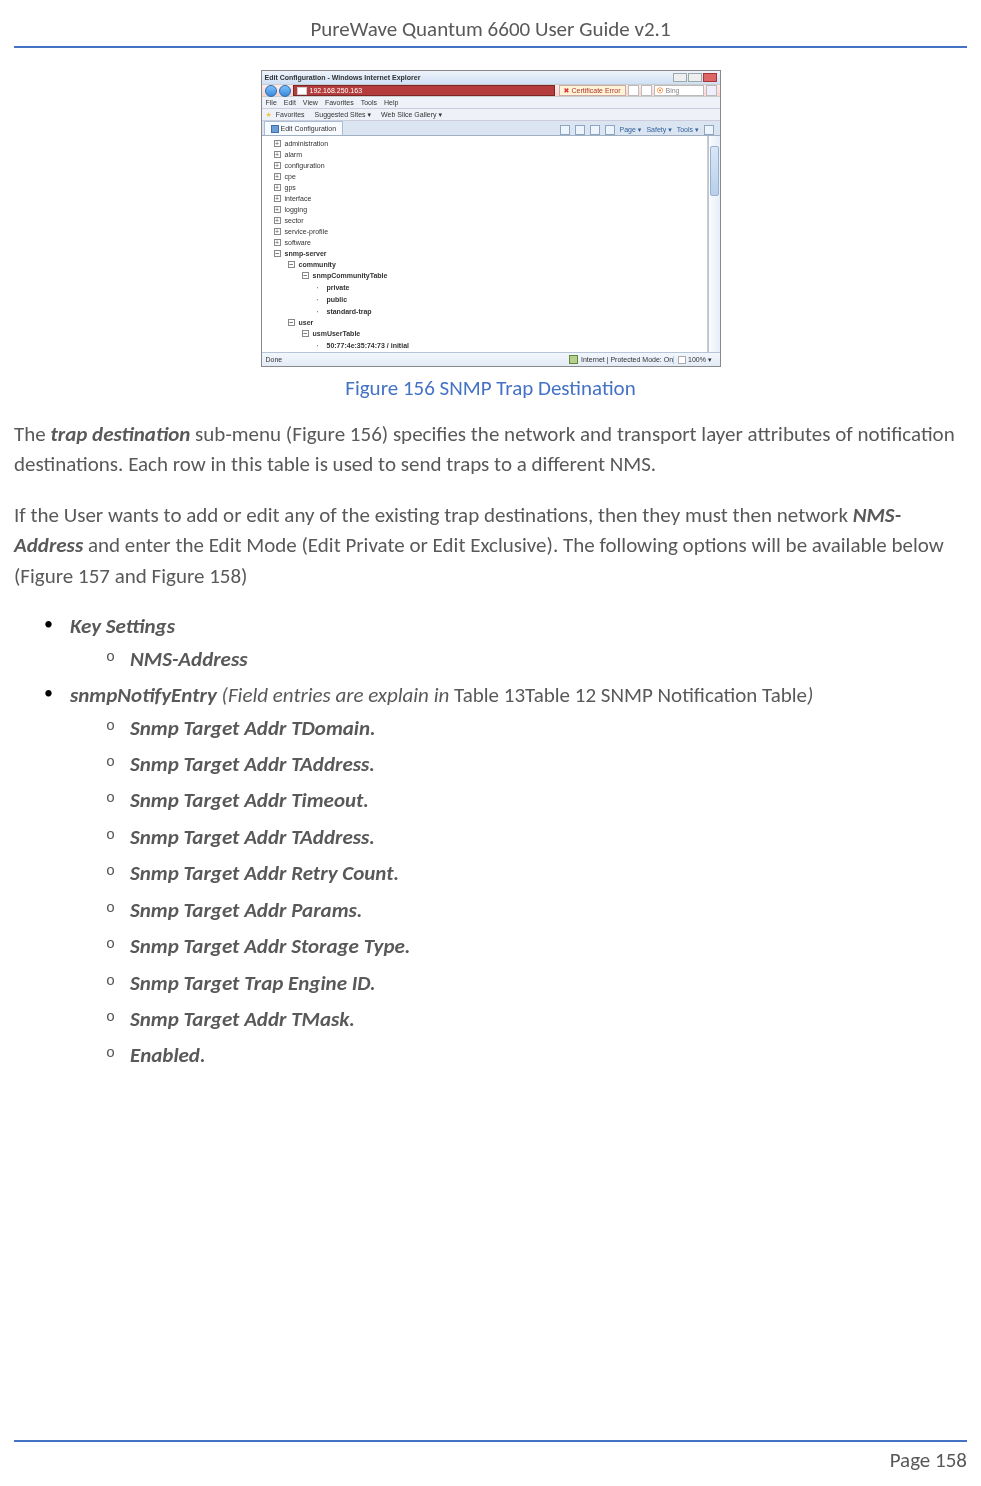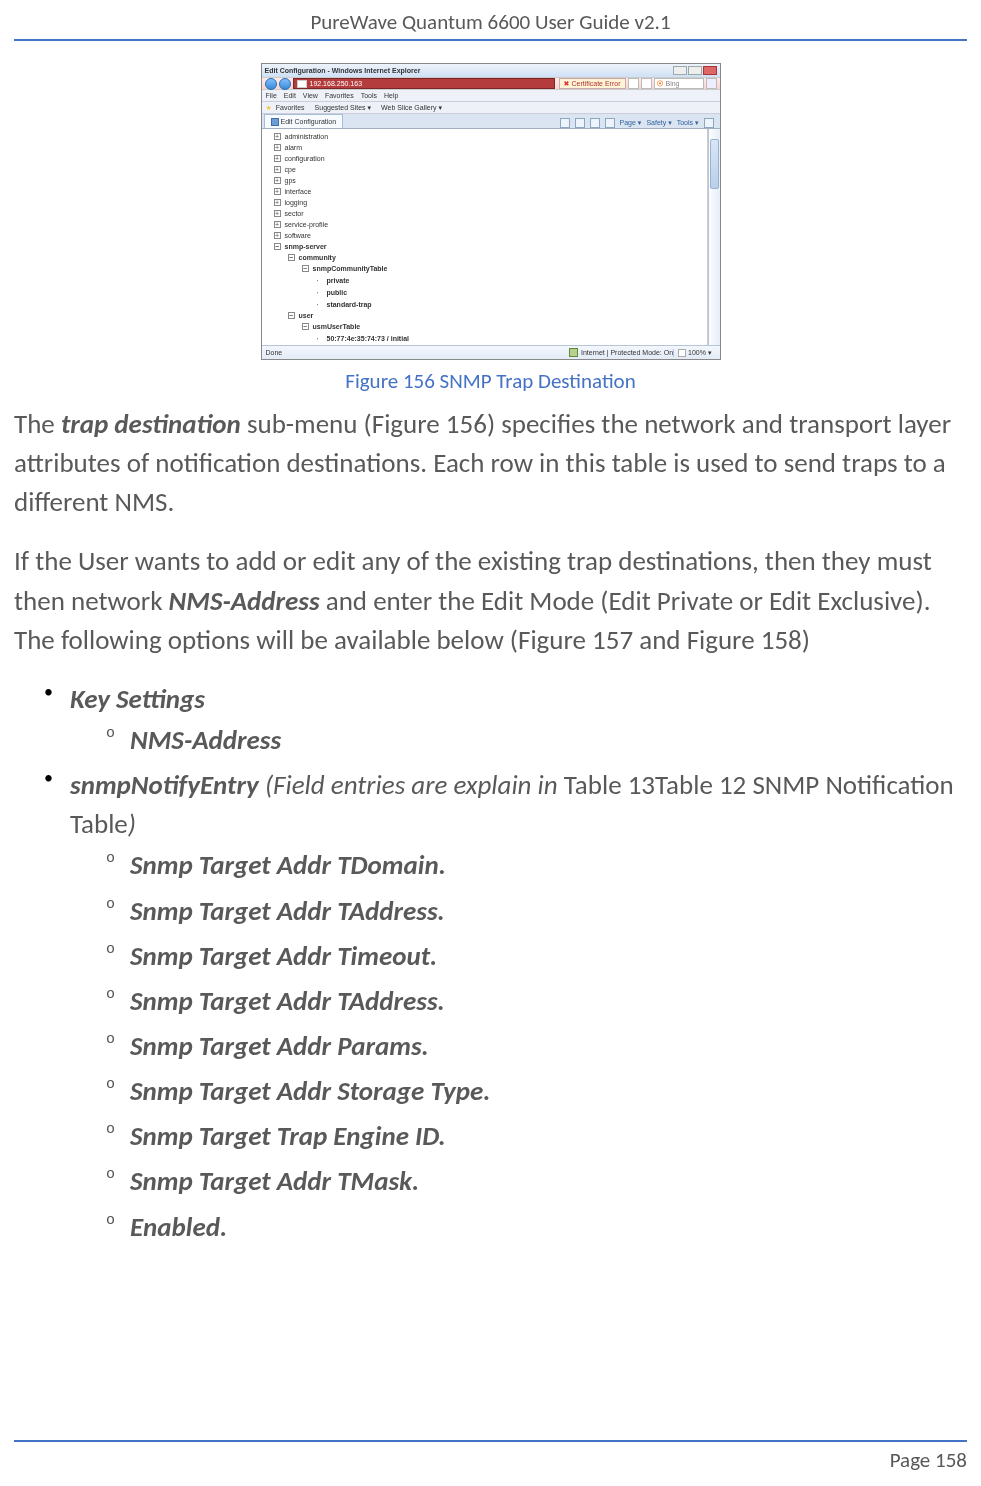--- a/index.html
+++ b/index.html
@@ -5,21 +5,21 @@
     * { margin: 0; padding: 0; box-sizing: border-box; }
     body {
       font-family: Calibri, "Segoe UI", Tahoma, sans-serif;
       background: #fff;
       color: #595959;
       width: 981px;
       height: 1486px;
       position: relative;
       padding: 0 14px;
     }
-    .header-area { text-align: center; padding-top: 9px; }
+    .header-area { text-align: center; padding-top: 16px; }
     .doc-title { font-size: 21px; color: #595959; }
     .header-rule { border: none; border-top: 2px solid #4472c4; margin-top: 4px; }
 
     
     .ie-window {
       width: 460px;
       margin: 22px auto 8px;
       border: 1px solid #888;
       background: #f4f6fa;
       font-family: Tahoma, Arial, sans-serif;
@@ -70,21 +70,21 @@
     .scroll-v { width:12px; background:linear-gradient(90deg,#fafcff,#e7eef8); border-left:1px solid #b7c5d8; position:relative; }
     .scroll-v .thumb { position:absolute; top:10px; left:1px; right:1px; height:50px; background:linear-gradient(#d9e6f5,#b8d0ea); border:1px solid #9ab1cb; border-radius:2px;}
     .ie-status { height:14px; display:flex; align-items:center; border-top:1px solid #b7c5d8; background:linear-gradient(#f3f7fd,#e3ebf6); padding:0 4px; }
     .ie-status .done { flex:0 0 auto; }
     .ie-status .stretch{ flex:1; }
     .ie-status .shield{ width:9px; height:9px; background:#b8d08d; border:1px solid #5f8a3a; margin-right:3px; }
     .ie-status .zoom{ border-left:1px solid #b7c5d8; padding:0 4px; display:flex; align-items:center; gap:2px;}
     .ie-status .zoom .zico{ width:8px;height:8px;border:1px solid #aaa;background:#fff;}
 
     .figure-caption { text-align:center; font-size:21px; color:#4472c4; margin-top:4px; }
-    .body-block { font-size:27px; line-height:1.45; margin-top:10px; }
+    .body-block { font-size:21px; line-height:1.45; margin-top:18px; }
     .para { margin-bottom:20px; }
     .bi { font-weight:bold; font-style:italic; }
     .i { font-style:italic; }
 
     .main-list { list-style:none; margin:0; padding:0; }
     .main-list > li { position:relative; padding-left:56px; margin-bottom:6px; }
     .main-list > li::before { content:"•"; position:absolute; left:30px; font-size:18px; color:#000; }
 
     .sub-list { list-style:none; margin:2px 0 0 0; padding:0; }
     .sub-list > li { position:relative; padding-left:60px; margin-bottom:6px; }
@@ -234,20 +234,21 @@
         <li><span class="bi">NMS-Address</span></li>
       </ul>
     </li>
     <li>
       <span class="bi">snmpNotifyEntry</span><span class="i"> (Field entries are explain in </span><span>Table 13Table 12 SNMP Notification Table</span><span class="i">)</span>
       <ul class="sub-list">
         <li><span class="bi">Snmp Target Addr TDomain.</span></li>
         <li><span class="bi">Snmp Target Addr TAddress.</span></li>
         <li><span class="bi">Snmp Target Addr Timeout.</span></li>
         <li><span class="bi">Snmp Target Addr TAddress.</span></li>
+        <li><span class="bi">Snmp Target Addr Retry Count.</span></li>
         <li><span class="bi">Snmp Target Addr Params.</span></li>
         <li><span class="bi">Snmp Target Addr Storage Type.</span></li>
         <li><span class="bi">Snmp Target Trap Engine ID.</span></li>
         <li><span class="bi">Snmp Target Addr TMask.</span></li>
         <li><span class="bi">Enabled.</span></li>
       </ul>
     </li>
   </ul>
 </div>
 

